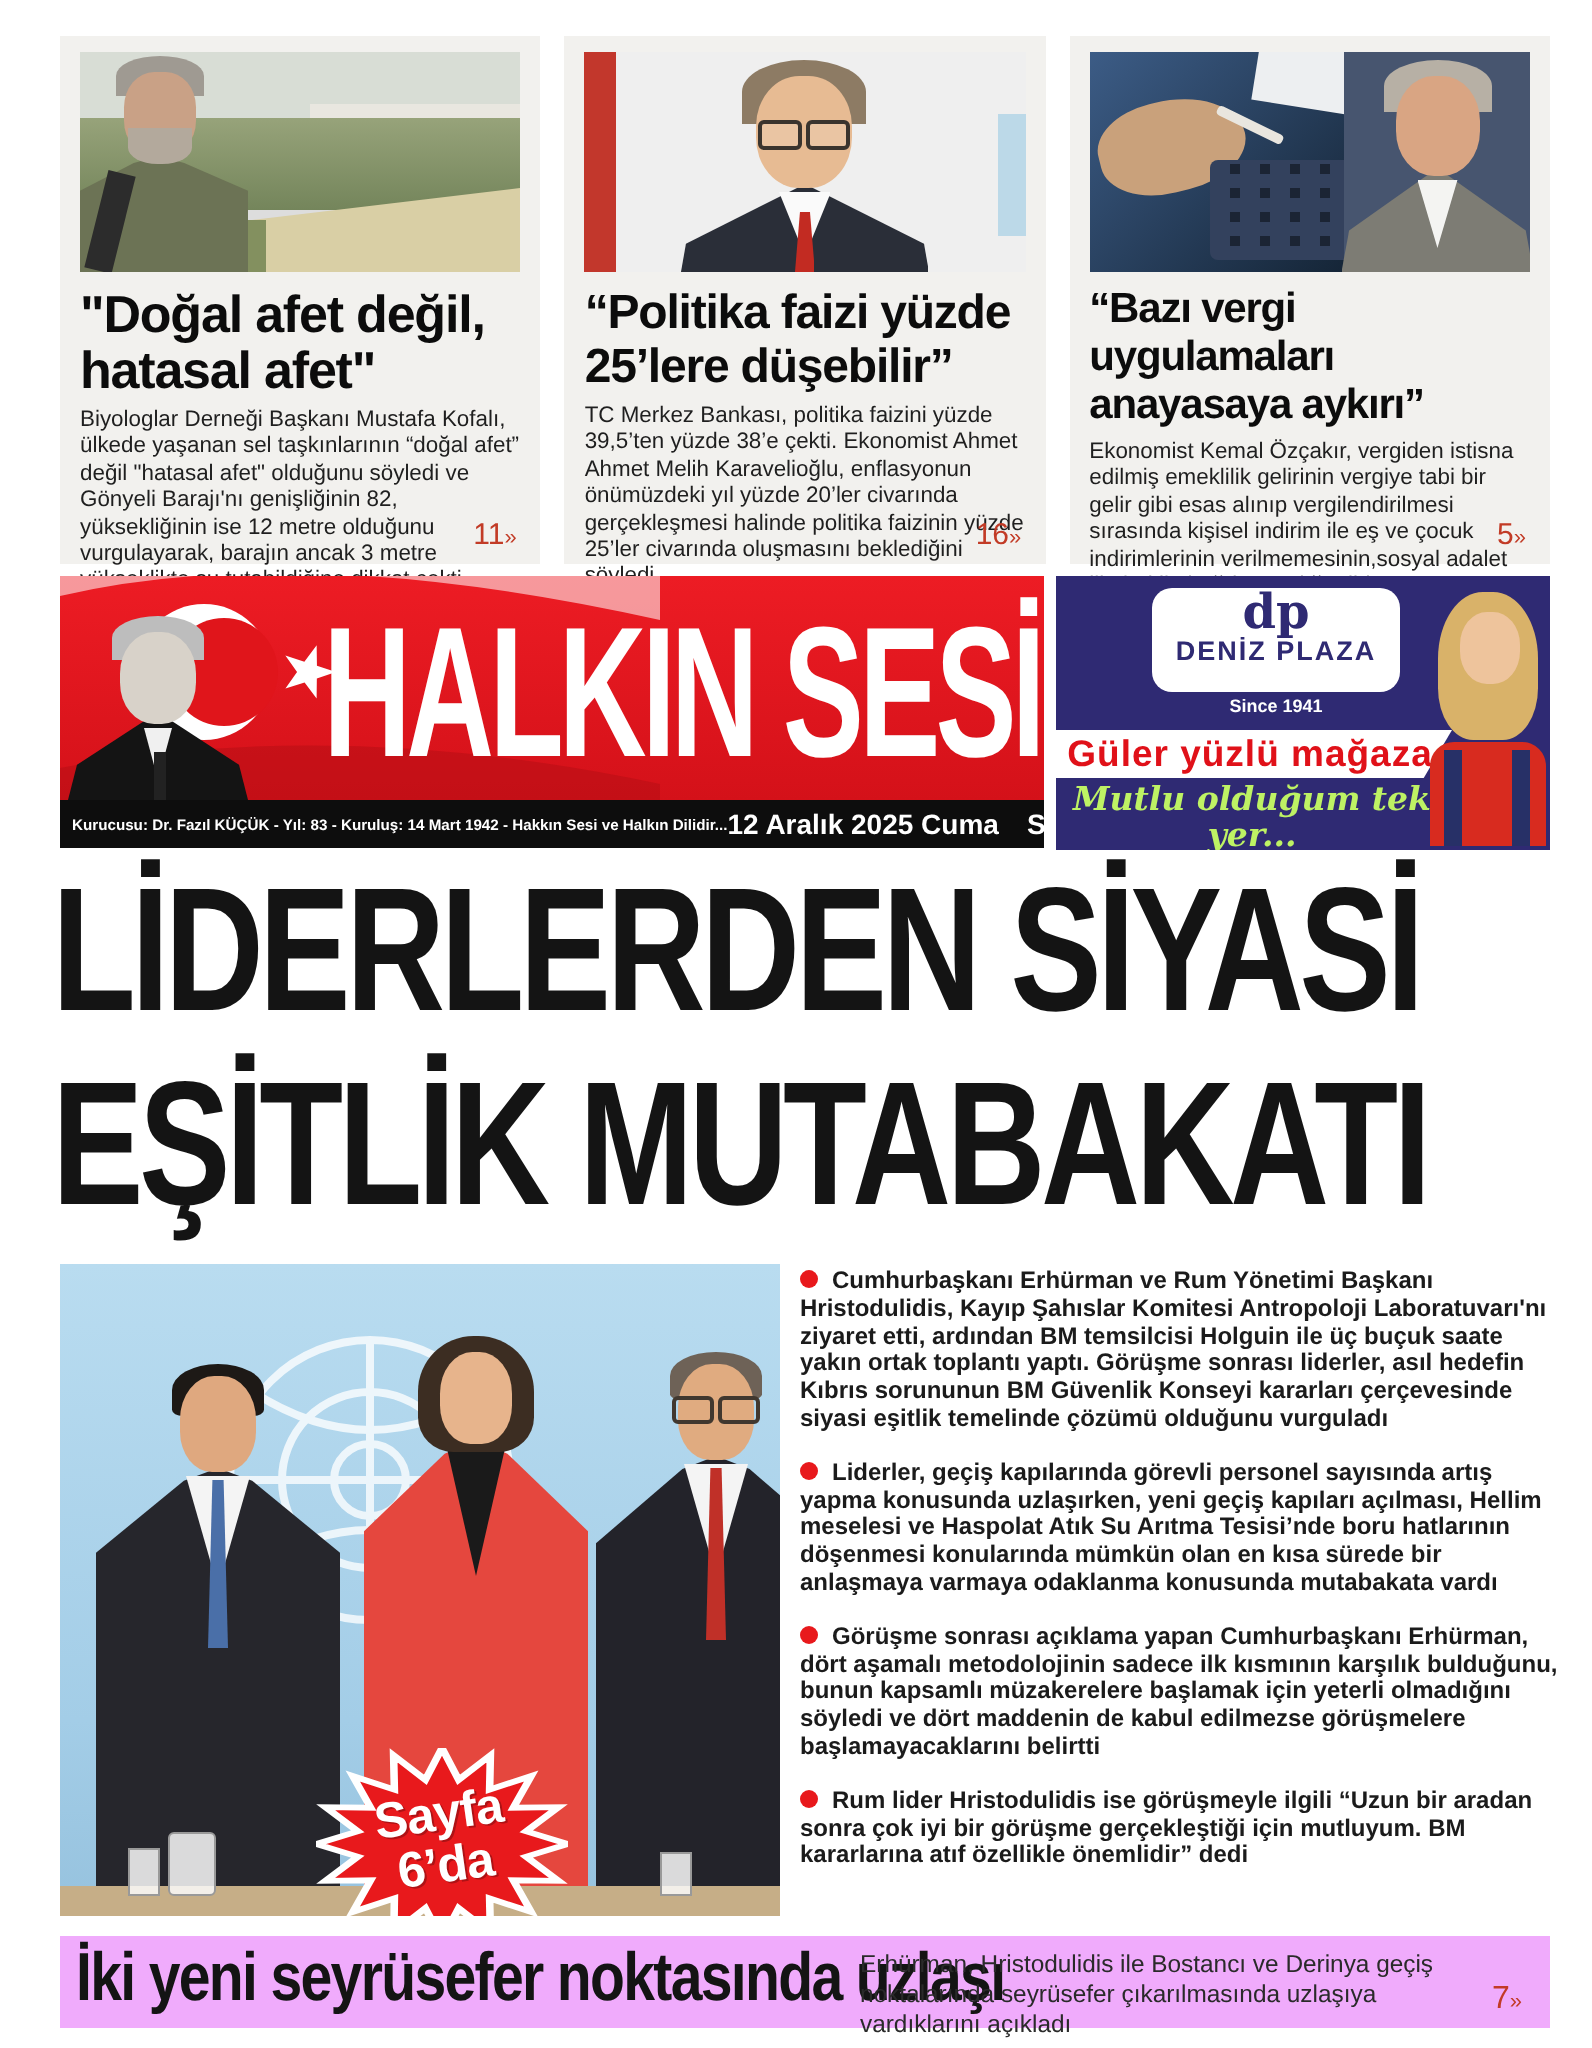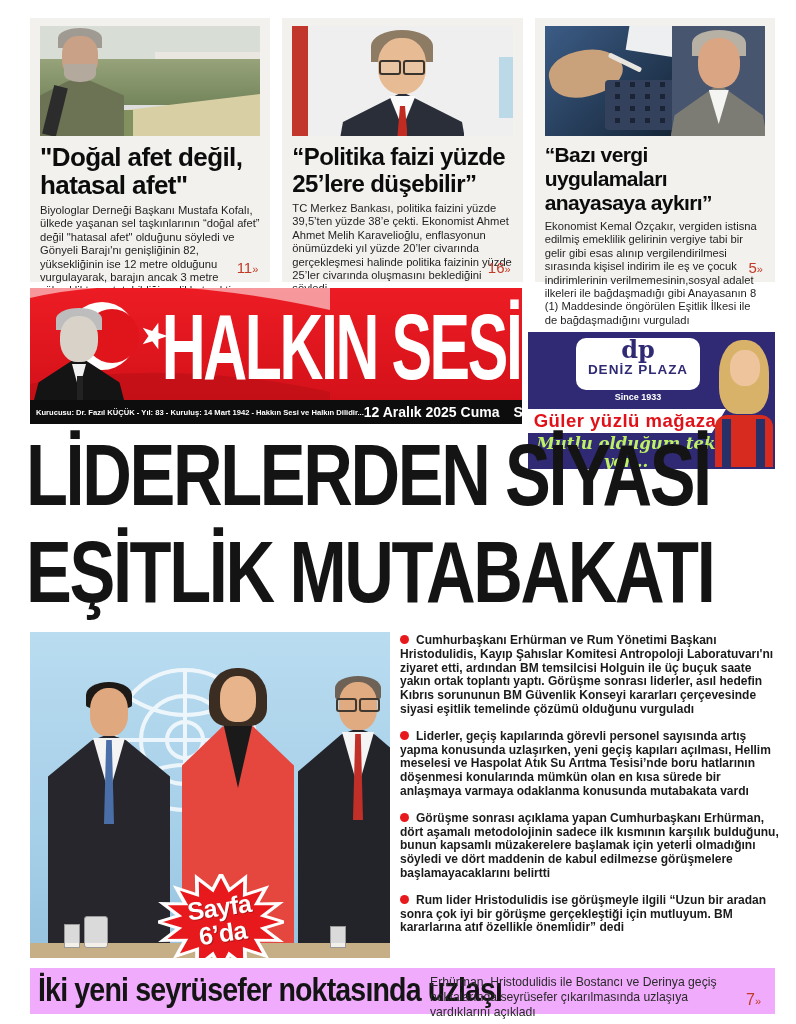--- a/index.html
+++ b/index.html
@@ -76,21 +76,21 @@
   .f-shirt{position:absolute;left:38px;bottom:10px;width:14px;height:26px;background:#f0f0f0;clip-path:polygon(0 0,100% 0,50% 100%);}
   .f-tie{position:absolute;left:43px;bottom:0;width:6px;height:24px;background:#222;}
   .mast-title{position:absolute;right:2px;top:6px;font-size:76px;font-weight:bold;color:#ffffff;
               letter-spacing:-3px;white-space:nowrap;transform:scaleX(0.8) scaleY(1.22);transform-origin:right top;}
   .dateline{position:relative;width:100%;height:24px;background:#0d0d0d;color:#fff;display:flex;align-items:center;
             justify-content:space-between;padding:0 6px;box-sizing:border-box;white-space:nowrap;}
   .founder-line{font-size:7.6px;font-weight:bold;letter-spacing:0;}
   .issue-group{display:flex;gap:14px;font-size:14px;font-weight:bold;}
 
   
-  .ad{position:absolute;left:528px;top:288px;width:247px;height:137px;background:#2f2a73;overflow:hidden;margin-top:44px;}
+  .ad{position:absolute;left:528px;top:288px;width:247px;height:137px;background:#2f2a73;overflow:hidden;}
   .ad-logo-box{position:absolute;left:48px;top:6px;width:124px;height:52px;background:#fff;border-radius:10px;text-align:center;}
   .ad-dp{font-family:"DejaVu Serif",serif;font-size:24px;line-height:24px;font-weight:bold;color:#2f2a73;}
   .ad-brand{font-size:13.5px;font-weight:bold;color:#2f2a73;letter-spacing:1px;}
   .ad-since{position:absolute;left:48px;top:60px;width:124px;text-align:center;color:#fff;font-size:9px;font-weight:bold;}
   .ad-strip{position:absolute;left:-4px;top:77px;width:202px;height:24px;background:#fff;
             clip-path:polygon(0 0,100% 0,93% 100%,0 100%);display:flex;align-items:center;justify-content:center;}
   .ad-strip span{color:#e01119;font-weight:bold;font-size:18.5px;letter-spacing:0.5px;}
   .ad-script{position:absolute;left:0;top:103px;width:196px;text-align:center;color:#bef264;
              font-family:"DejaVu Serif",serif;font-style:italic;font-weight:bold;font-size:16.5px;line-height:18px;}
   .girl{position:absolute;right:2px;top:8px;width:62px;height:127px;}
@@ -230,21 +230,21 @@
         <span>30.00 TL</span>
       </span>
     </div>
   </div>
 
   <div class="ad">
     <div class="ad-logo-box">
       <div class="ad-dp">dp</div>
       <div class="ad-brand">DENİZ PLAZA</div>
     </div>
-    <div class="ad-since">Since 1933</div>
+    <div class="ad-since">Since 1941</div>
     <div class="ad-strip">
       <span>Güler yüzlü mağaza</span>
     </div>
     <div class="ad-script">Mutlu olduğum tek yer...</div>
     <div class="girl">
       <div class="g-hair"></div>
         <div class="g-shirt"></div>
       <div class="g-strap l"></div>
         <div class="g-strap r"></div>
       <div class="g-face"></div>

